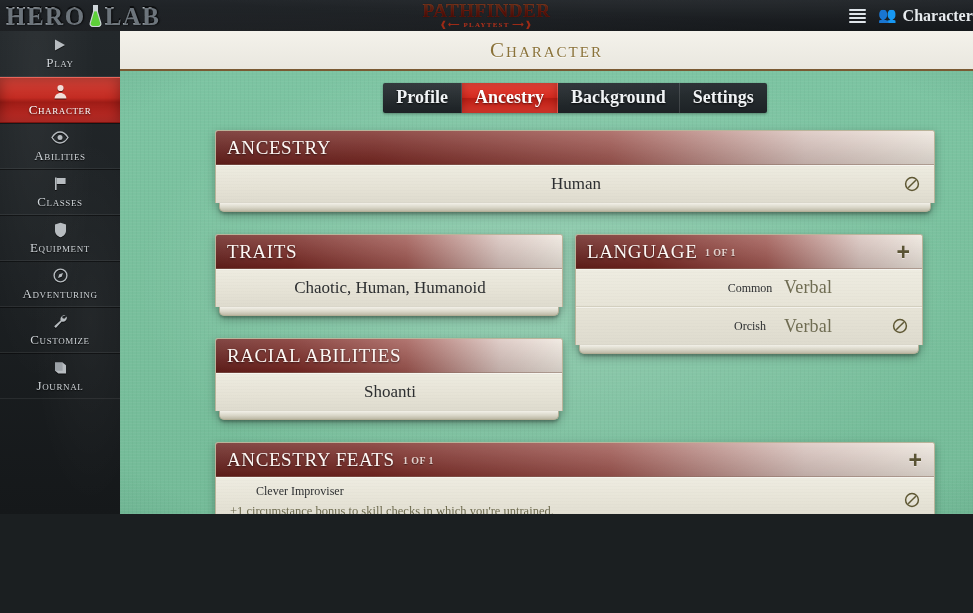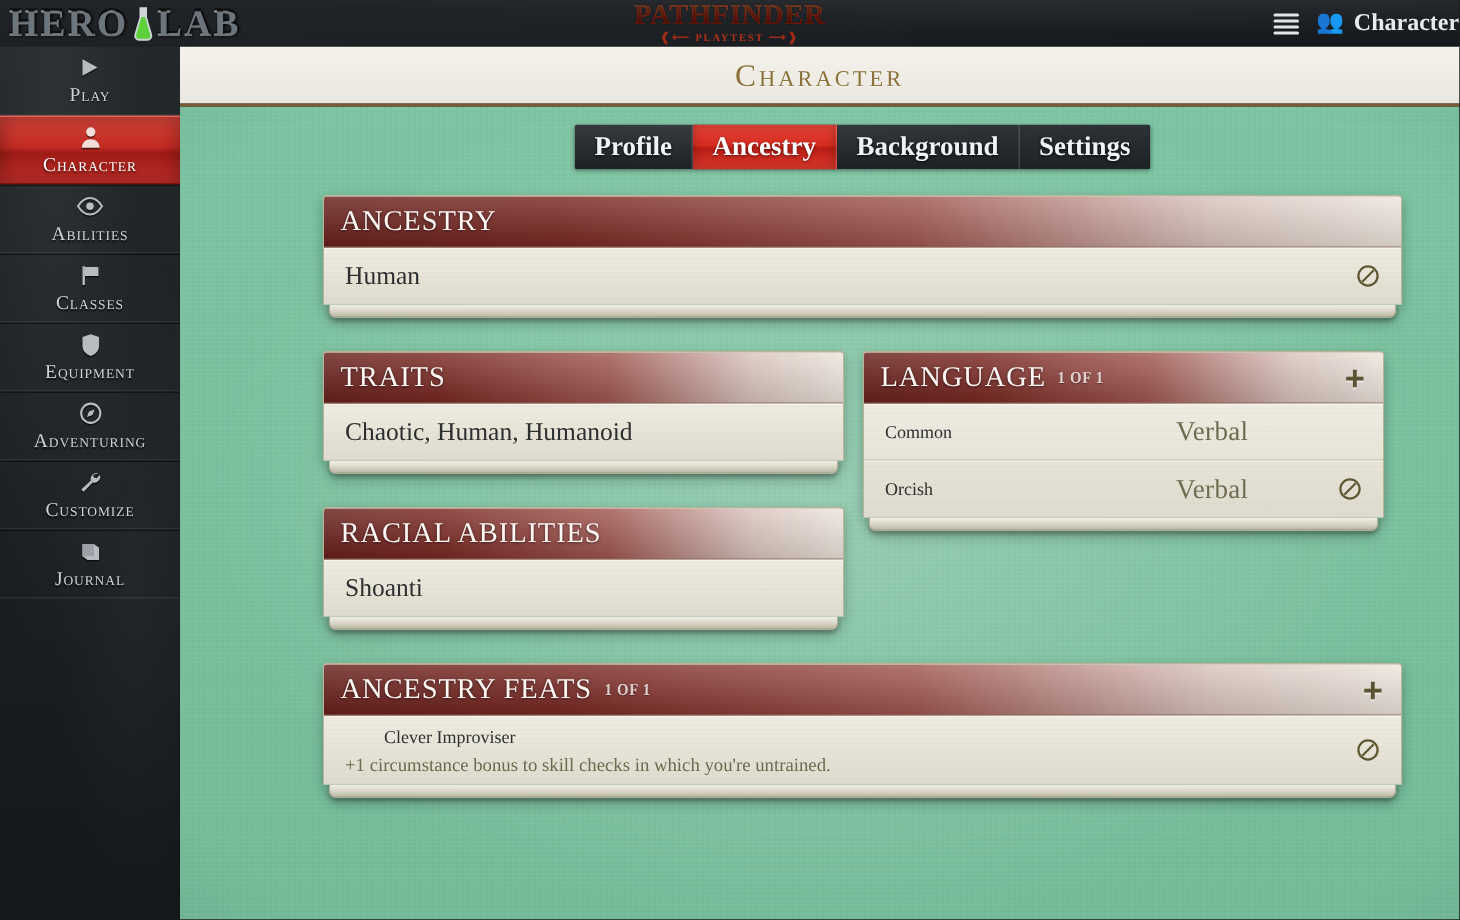--- a/index.html
+++ b/index.html
@@ -8,21 +8,21 @@
     width: 973px;
     height: 613px;
     overflow: hidden;
     font-family: "Liberation Serif", serif;
     background: #1b1f21;
   }
 
   .app {
     position: relative;
     width: 973px;
-    height: 613px;
+    height: 514px;
     display: flex;
     flex-direction: column;
   }
 
   
   .topbar {
     position: relative;
     height: 31px;
     flex: 0 0 31px;
     background:
@@ -331,21 +331,21 @@
   .panel-row {
     position: relative;
     display: flex;
     align-items: center;
     min-height: 38px;
     padding: 4px 12px 4px 14px;
     border-bottom: 1px solid rgba(160,155,130,.28);
     box-shadow: inset 0 1px 0 rgba(255,255,255,.5);
   }
   .panel-row:last-child { border-bottom: none; }
-  .panel-row.centered { }
+  .panel-row.centered { justify-content: center; }
 
   .row-name {
     font-family: "Liberation Serif", serif;
     font-size: 12px;
     color: #2d2f31;
     line-height: 20px;
   }
   .row-name.big { font-size: 17px; }
   .row-sub {
     font-family: "Liberation Serif", serif;

